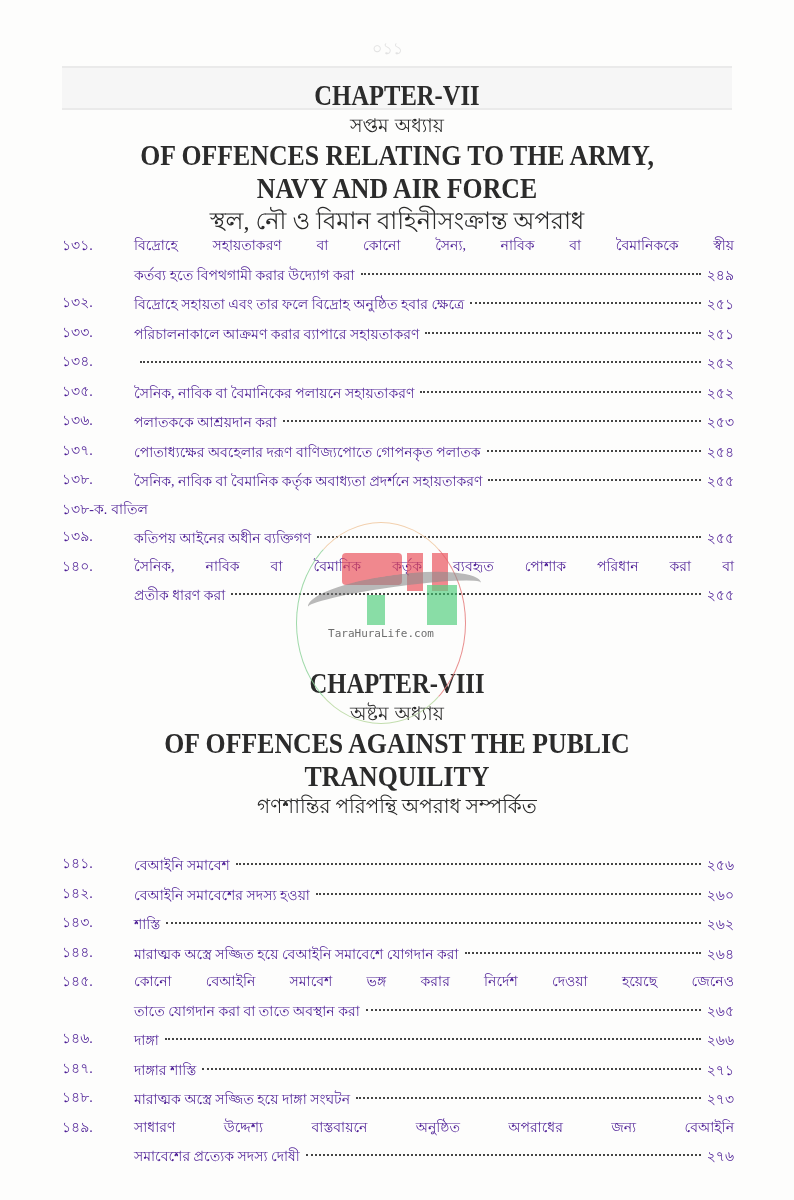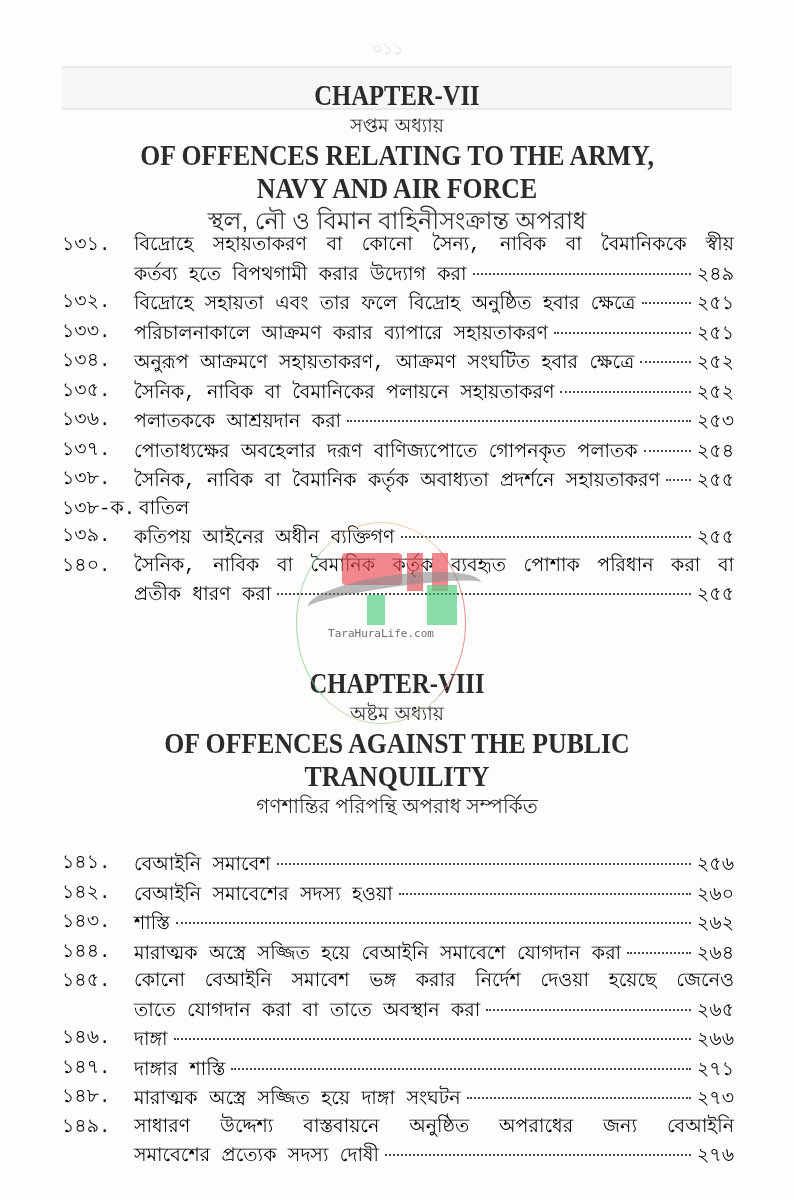--- a/index.html
+++ b/index.html
@@ -72,37 +72,37 @@
       line-height: 26px;
       display: block;
     }
     .chapter-head .title {
       font-size: 30px;
       line-height: 33px;
       display: block;
       transform: scaleX(0.86);
     }
     .chapter-head .bn-title {
-      font-family: Liberation Sans, sans-serif;
+      font-family: Liberation Serif, serif;
       font-weight: normal;
       font-size: 24px;
       line-height: 34px;
       display: block;
     }
     .chapter-head .bn-title.small {
       font-size: 20px;
       line-height: 28px;
     }
     .toc {
       position: absolute;
       left: 62px;
       width: 672px;
-      font-family: Liberation Mono, monospace;
-      font-size: 19px;
-      color: #000000;
+      font-family: Liberation Serif, serif;
+      font-size: 14px;
+      color: #4c1d95;
     }
     .entry {
       display: flex;
       align-items: flex-start;
       line-height: 27.5px;
     }
     .entry .num {
       width: 72px;
       flex: 0 0 72px;
       white-space: nowrap;
@@ -246,21 +246,20 @@
           <span class="dots"></span>
           <span class="page-ref">২৫১</span>
         </div>
       </div>
     </div>
 
     <div class="entry">
       <span class="num">১৩৪.</span>
       <div class="body">
         <div class="line">
-          <span class="text">অনুরূপ আক্রমণে সহায়তাকরণ, আক্রমণ সংঘটিত হবার ক্ষেত্রে</span>
           <span class="dots"></span>
           <span class="page-ref">২৫২</span>
         </div>
       </div>
     </div>
 
     <div class="entry">
       <span class="num">১৩৫.</span>
       <div class="body">
         <div class="line">

